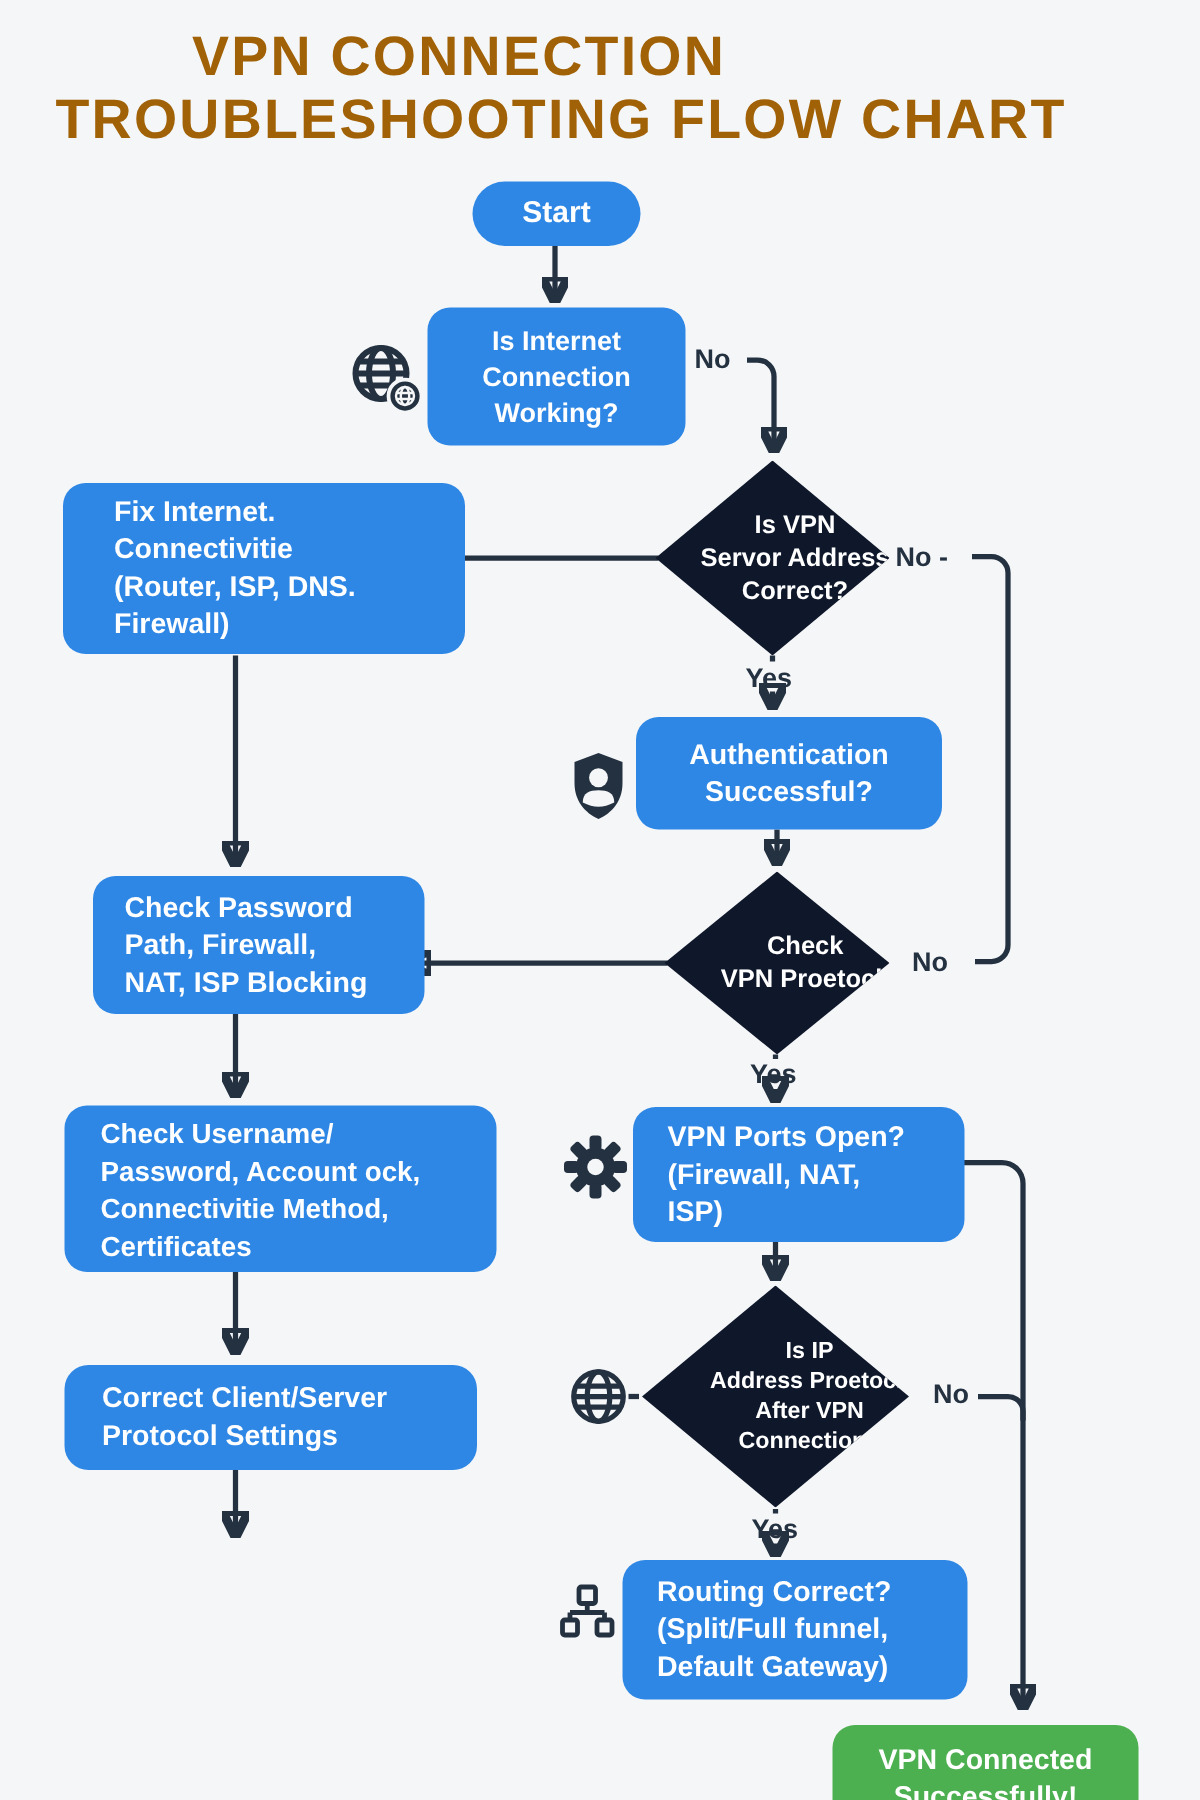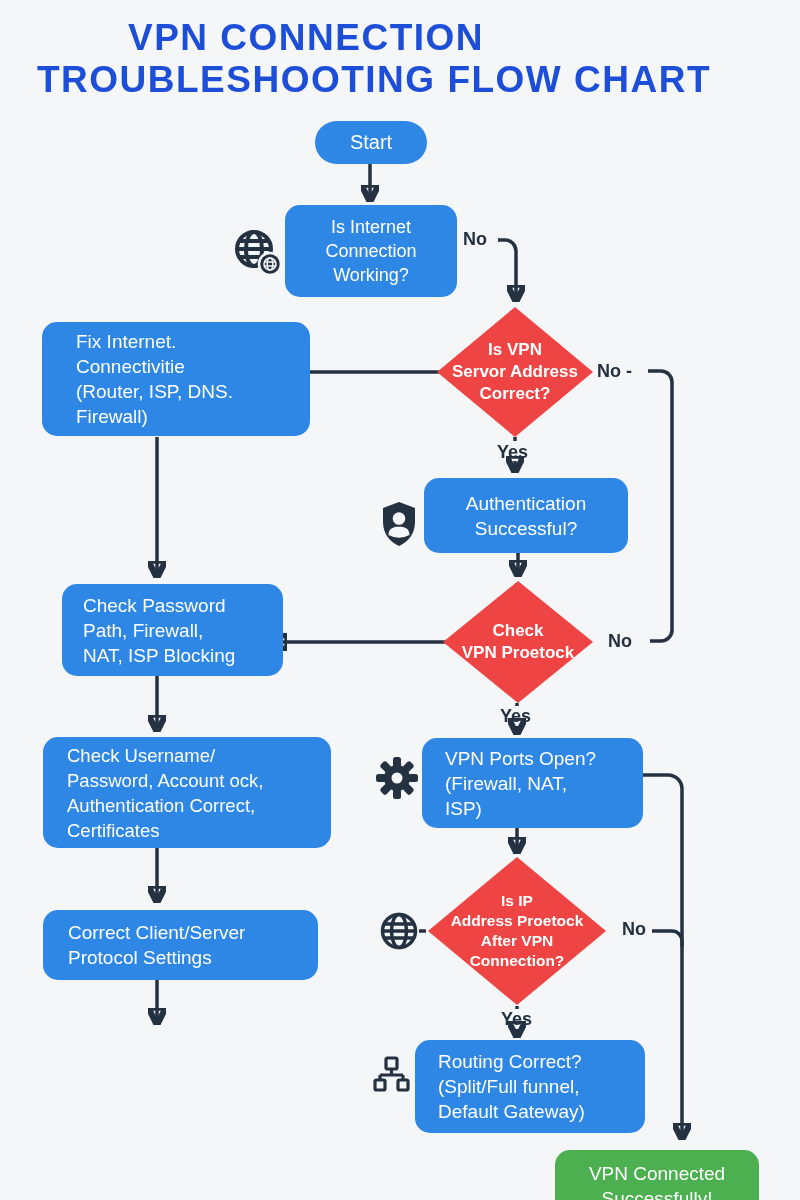--- a/index.html
+++ b/index.html
@@ -3,36 +3,36 @@
 <meta charset="utf-8">
 <style>
   html,body{margin:0;padding:0;background:#e9eaec;}
   .canvas{
     position:relative;width:800px;height:1200px;overflow:hidden;
     background:#f5f6f8;
     font-family:"Liberation Sans",sans-serif;
   }
   .title-line{
     position:absolute;text-align:center;font-weight:700;
-    color:#1d4ed8;font-size:37px;letter-spacing:1.5px;line-height:40px;
+    color:#a16207;font-size:37px;letter-spacing:1.5px;line-height:40px;
     white-space:nowrap;
   }
   #title1{left:0;width:612px;top:18px;}
   #title2{left:0;width:748px;top:60px;}
   .node{
     position:absolute;background:#2e87e5;color:#ffffff;border-radius:15px;
-    display:flex;align-items:center;font-weight:400;font-size:19px;line-height:25px;
+    display:flex;align-items:center;font-weight:700;font-size:19px;line-height:25px;
   }
   .node .lbl,.diamond .lbl,.edge-label{white-space:pre-line;}
   .node.center{justify-content:center;text-align:center;}
   .node.success{background:#4caf50;align-items:flex-start;padding-top:11px;}
   .diamond{
-    position:absolute;background:#ef4444;color:#ffffff;font-weight:700;
+    position:absolute;background:#0f172a;color:#ffffff;font-weight:700;
     clip-path:polygon(50% 0,100% 50%,50% 100%,0 50%);
-    display:flex;align-items:center;justify-content:center;text-align:center;
+    display:flex;align-items:center;justify-content:flex-end;text-align:center;
   }
   .edge-label{
     position:absolute;color:#243140;font-size:18px;font-weight:700;line-height:22px;
   }
   .icon{position:absolute;}
   svg.connectors{position:absolute;left:0;top:0;pointer-events:none;}
   svg.connectors path{stroke:#243140;stroke-width:3.5;fill:none;stroke-linejoin:round;}
 </style>
 </head>
 <body>
@@ -105,31 +105,31 @@
 
   <div class="node" style="left:62px;top:584px;width:200px;height:92px;padding-left:21px;">
     <span class="lbl">Check Password
 Path, Firewall,
 NAT, ISP Blocking</span>
   </div>
 
   <div class="node" style="left:43px;top:737px;width:264px;height:111px;padding-left:24px;font-size:18.5px;">
     <span class="lbl">Check Username/
 Password, Account ock,
-Authentication Correct,
+Connectivitie Method,
 Certificates</span>
   </div>
 
   <div class="node" style="left:422px;top:738px;width:198px;height:90px;padding-left:23px;">
     <span class="lbl">VPN Ports Open?
 (Firewall, NAT,
 ISP)</span>
   </div>
 
-  <div class="node" style="left:43px;top:910px;width:250px;height:70px;padding-left:25px;">
+  <div class="node" style="left:43px;top:910px;width:250px;height:70px;padding-left:25px;border-radius:16px;">
     <span class="lbl">Correct Client/Server
 Protocol Settings</span>
   </div>
 
   <div class="diamond" style="left:428px;top:857px;width:178px;height:148px;font-size:15.5px;line-height:20px;">
     <span class="lbl">Is IP
 Address Proetock
 After VPN
 Connection?</span>
   </div>

